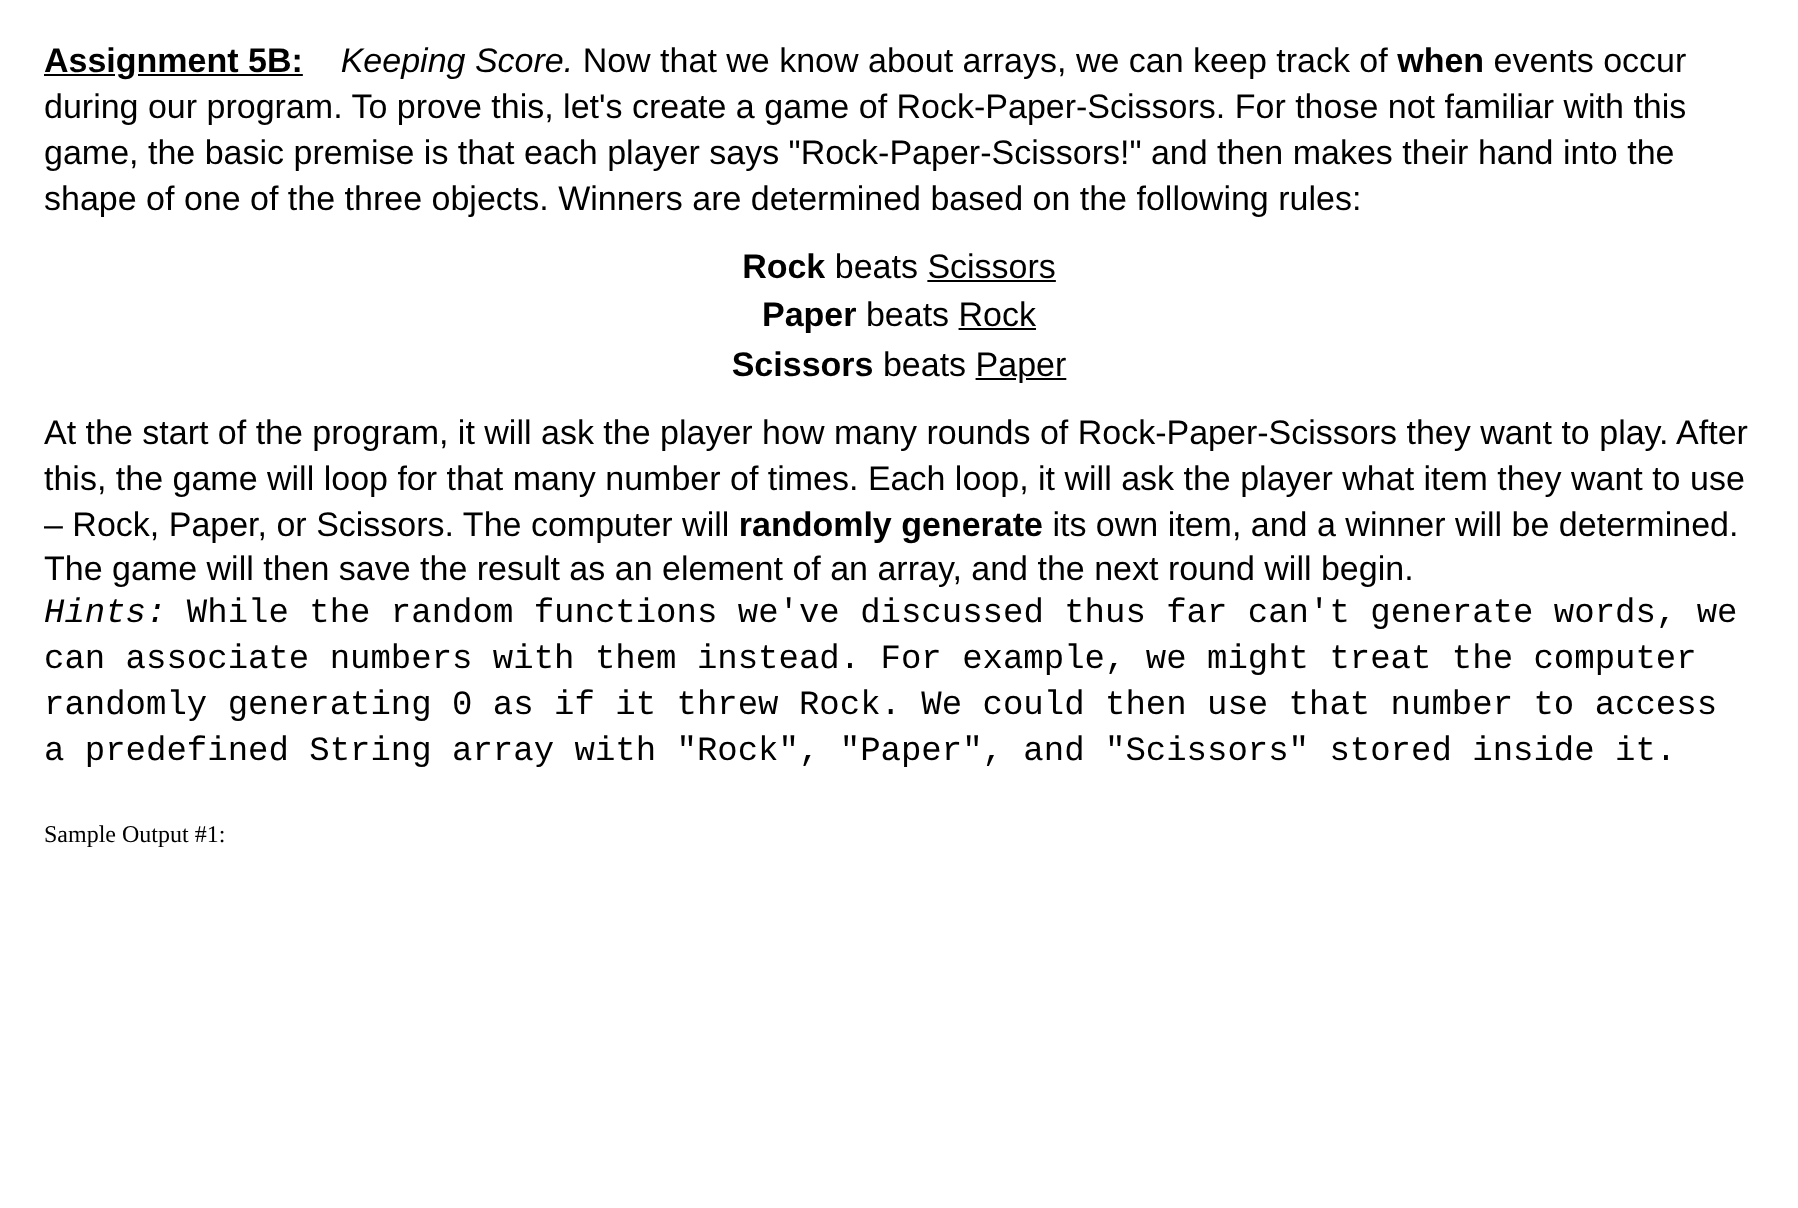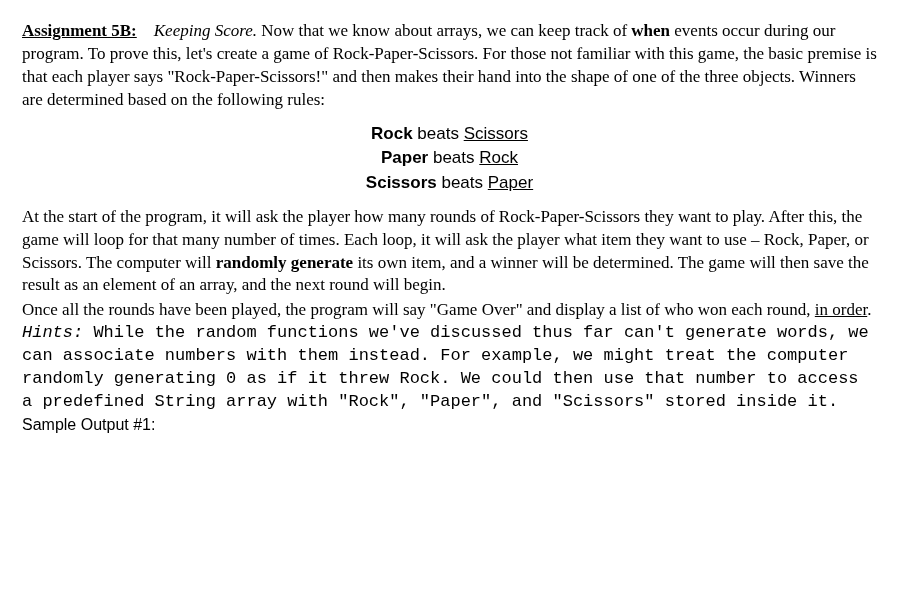--- a/index.html
+++ b/index.html
@@ -29,28 +29,28 @@
     .underline {
       text-decoration: underline;
     }
     .rules-block {
       text-align: center;
       margin: 10px 0;
       line-height: 1.45;
     }
     .para {
       margin-top: 2px;
-      font-family: Liberation Serif, serif;
     }
     .hints {
       font-family: Liberation Mono, monospace;
     }
     .sample {
-      font-family: Liberation Sans, sans-serif;
-      font-size: 16px;
+      font-family: Liberation Serif, serif;
+      margin-top: 20px;
+      font-size: 12px;
     }
   </style>
 </head>
 <body>
 
 <div>
 
   <p class="para">
     <span class="title">Assignment 5B:</span>
     <span>&nbsp;&nbsp;</span>
@@ -68,23 +68,20 @@
       <span class="bold">Paper</span><span> beats </span><span class="underline">Rock</span>
     </div>
     <div>
       <span class="bold">Scissors</span><span> beats </span><span class="underline">Paper</span>
     </div>
   </div>
 
   <p class="para">
     <span>At the start of the program, it will ask the player how many rounds of Rock-Paper-Scissors they want to play. After this, the game will loop for that many number of times. Each loop, it will ask the player what item they want to use – Rock, Paper, or Scissors. The computer will </span><span class="bold">randomly generate</span><span> its own item, and a winner will be determined. The game will then save the result as an element of an array, and the next round will begin.</span>
   </p>
-  <p class="para">
-    <span>Once all the rounds have been played, the program will say "Game Over" and display a list of who won each round, </span><span class="underline">in order</span><span>.</span>
-  </p>
 
   <p class="hints">
     <span class="italic">Hints:</span><span> While the random functions we've discussed thus far can't generate words, we can associate numbers with them instead. For example, we might treat the computer randomly generating 0 as if it threw Rock. We could then use that number to access a predefined String array with "Rock", "Paper", and "Scissors" stored inside it.</span>
   </p>
 
   <p class="sample">Sample Output #1:</p>
 
 </div>
 
 </body></html>

